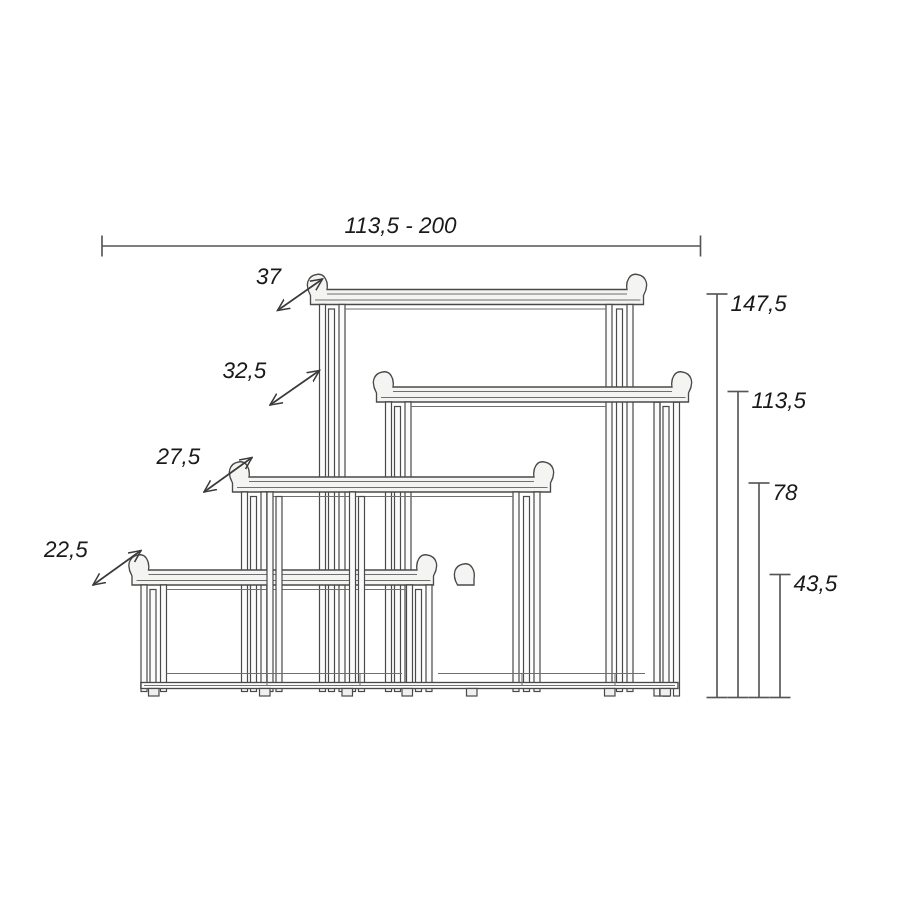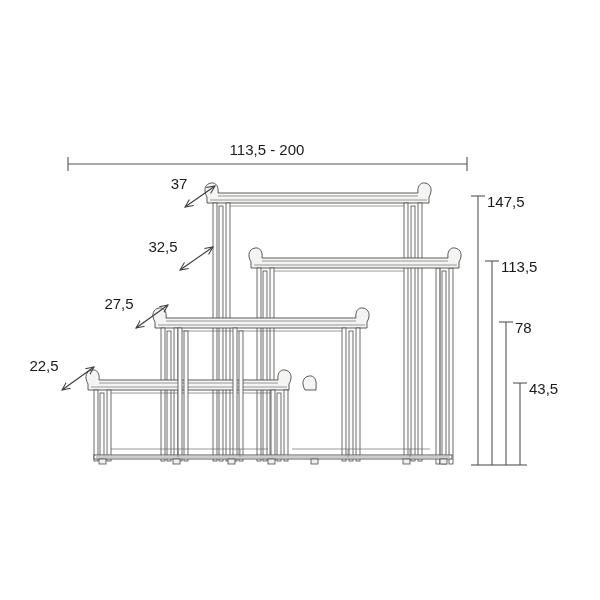--- a/index.html
+++ b/index.html
@@ -13,20 +13,21 @@
     font-family: "Liberation Sans", sans-serif;
     overflow: hidden;
     position: relative;
   }
   #drawing-root {
     position: absolute;
     left: 0;
     top: 0;
     width: 600px;
     height: 600px;
+    font-style: italic;
   }
   svg.technical-drawing {
     display: block;
     width: 600px;
     height: 600px;
     background: #ffffff;
   }
   .dim-text {
     font-family: "Liberation Sans", sans-serif;
     font-size: 15px;

